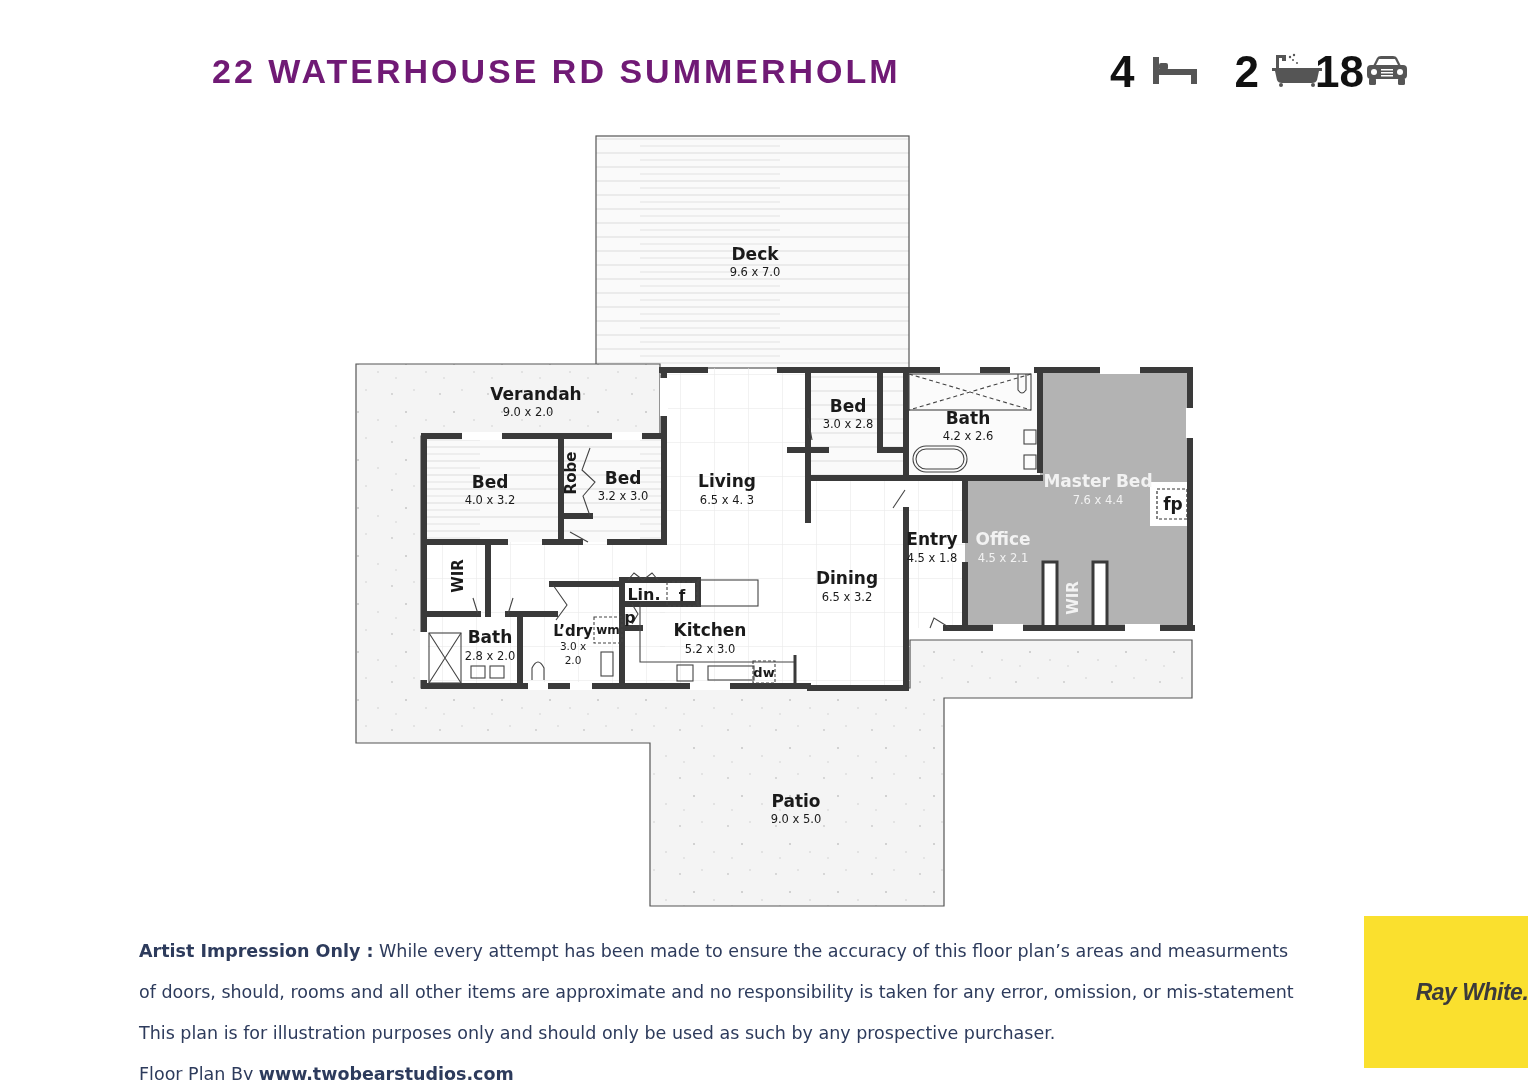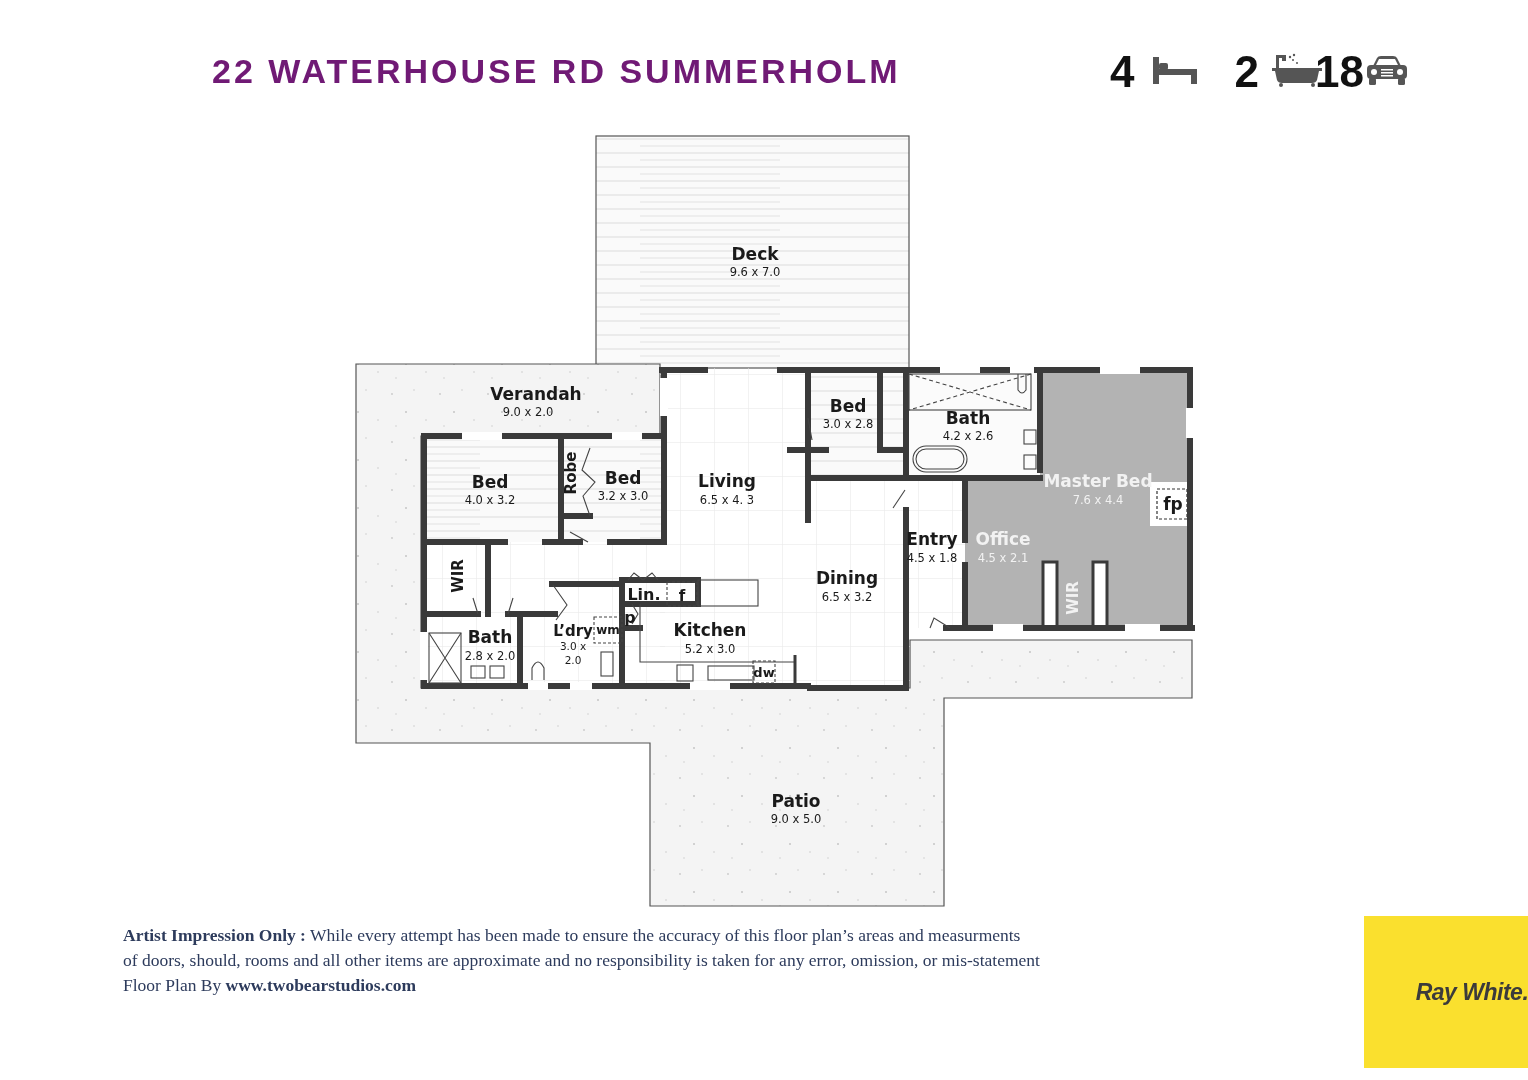--- a/index.html
+++ b/index.html
@@ -6,21 +6,21 @@
   body { width:1528px; height:1080px; position:relative; overflow:hidden; font-family:"DejaVu Sans", sans-serif; }
   .title { position:absolute; left:200px; top:52px; font-family:"Liberation Sans", sans-serif; font-weight:bold; font-size:34px; letter-spacing:3px; color:#701a75; white-space:nowrap;margin-left:12px; }
   .stats { position:absolute; left:1110px; top:46px; height:52px; display:flex; align-items:center; }
   .stat-num { font-family:"Liberation Sans", sans-serif; font-weight:bold; font-size:44px; color:#111; line-height:1; }
   .stat-icon { display:inline-block; }
   .plan { position:absolute; left:0; top:0; }
   .room-name { font-family:"DejaVu Sans", sans-serif; font-size:17px; font-weight:600; fill:#1a1a1a; text-anchor:middle; }
   .room-dim { font-family:"DejaVu Sans", sans-serif; font-size:11.5px; fill:#1a1a1a; text-anchor:middle; }
   .room-name.light, .room-dim.light { fill:#f2f2f2; }
   .disclaimer { position:absolute; left:123px; top:923px; width:1200px; font-family:"DejaVu Sans", sans-serif; font-size:17.5px; line-height:25px; color:#2d3b5c; }
-  .disclaimer p { margin:0; white-space:nowrap;font-family:Liberation Serif, serif; }
+  .disclaimer p { margin:16px; white-space:nowrap; }
   .disclaimer b { font-weight:bold; }
   .logo { position:absolute; left:1364px; top:916px; width:152px; height:152px; background:#fae02e; display:flex; align-items:center; justify-content:center;padding-left:32px; }
   .logo span { font-family:"Liberation Sans", sans-serif; font-weight:bold; font-style:italic; font-size:23px; color:#3b3b3b; letter-spacing:-0.5px; }
 </style>
 </head>
 <body>
 
 <div class="title">22 WATERHOUSE RD SUMMERHOLM</div>
 
 <div class="stats">
@@ -279,18 +279,19 @@
   </g>
   <g>
     <text class="room-name" x="796" y="807">Patio</text>
     <text class="room-dim" x="796" y="823">9.0 x 5.0</text>
   </g>
 </svg>
 
 <div class="disclaimer">
   <p><b>Artist Impression Only :</b><span> While every attempt has been made to ensure the accuracy of this floor plan’s areas and measurments</span></p>
   <p>of doors, should, rooms and all other items are approximate and no responsibility is taken for any error, omission, or mis-statement</p>
+  <p>This plan is for illustration purposes only and should only be used as such by any prospective purchaser.</p>
   <p><span>Floor Plan By </span><b>www.twobearstudios.com</b></p>
 </div>
 
 <div class="logo">
   <span>Ray White.</span>
 </div>
 
 </body></html>

